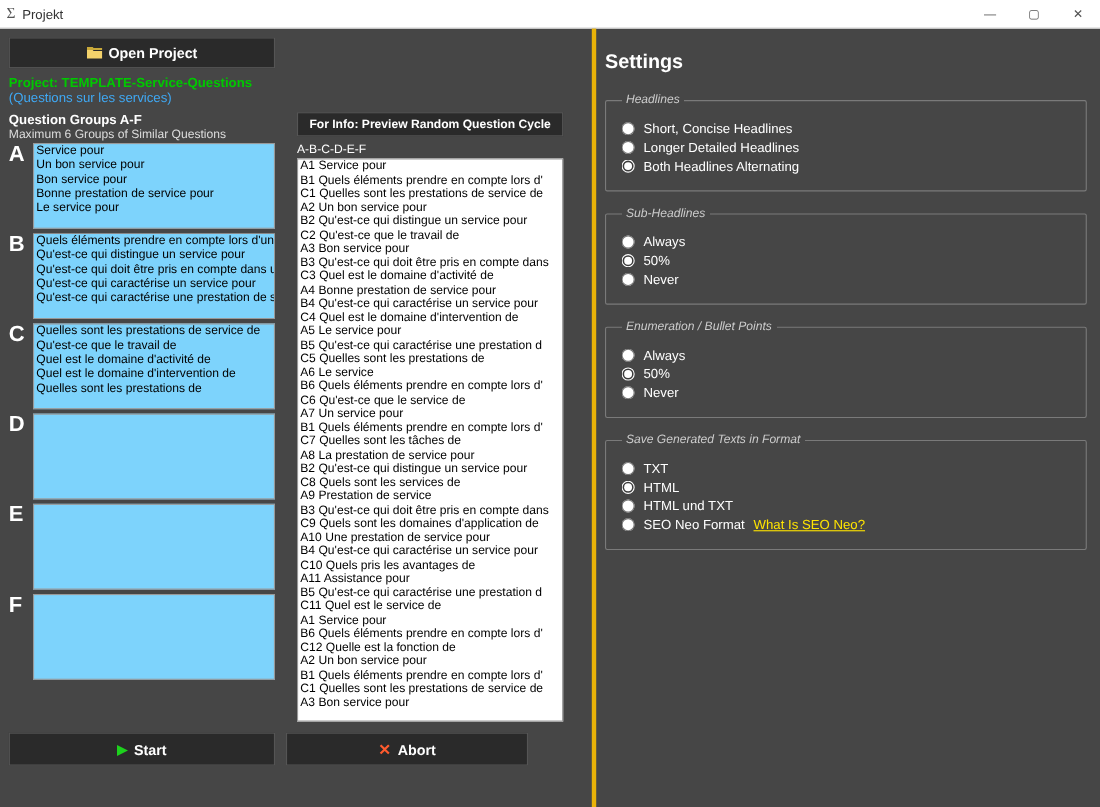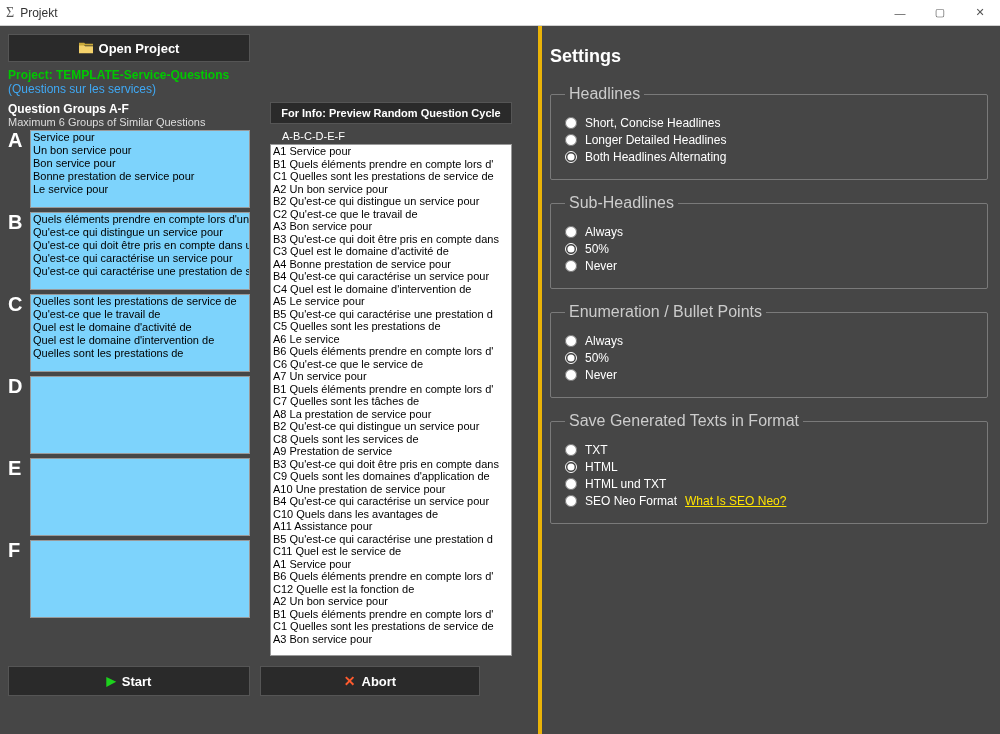--- a/index.html
+++ b/index.html
@@ -26,40 +26,40 @@
 
 .proj-name { color: #00c800; font-size: 12px; margin-top: 6px; font-weight: bold; }
 .proj-sub  { color: #3fa9f5; font-size: 12px; }
 
 .two-col { display: flex; gap: 20px; margin-top: 6px; }
 .col-groups { width: 242px; }
 .col-preview { width: 242px; }
 
 .groups-head { color: #fff; font-size: 12px; font-weight: bold; }
 .groups-sub  { color: #ddd; font-size: 11px; margin-bottom: 2px; }
-.abcdef { color: #fff; font-size: 11px; margin-bottom: 2px; margin-top: 6px; margin-left: 12px; }
+.abcdef { color: #fff; font-size: 11px; margin-bottom: 2px; margin-top: 6px; }
 
 .group-row { display: flex; align-items: flex-start; margin-bottom: 4px; }
 .group-letter { width: 22px; color: #fff; font-size: 20px; font-weight: bold; line-height: 1; padding-top: 0; }
 .group-box { flex: 1; height: 78px; background: #7dd3fc; border: 1px solid #999; font-size: 11px; color: #000; overflow-x: scroll; overflow-y: hidden; white-space: nowrap; position: relative; }
 .group-box .line { padding: 0 2px; line-height: 13px; }
 .group-box::-webkit-scrollbar { height: 14px; }
 .group-box::-webkit-scrollbar-track { background: #eee; border-top: 1px solid #ccc; }
 .group-box::-webkit-scrollbar-thumb { background: #ccc; border: 1px solid #aaa; }
 
 .preview-list { background: #fff; border: 1px solid #999; font-size: 11px; color: #000; height: 512px; overflow-x: scroll; overflow-y: scroll; white-space: nowrap; margin-top: 2px; }
 .preview-list .line { padding: 0 2px; line-height: 12.5px; }
 .preview-list::-webkit-scrollbar { width: 14px; height: 14px; }
 .preview-list::-webkit-scrollbar-track { background: #eee; border: 1px solid #ccc; }
 .preview-list::-webkit-scrollbar-thumb { background: #ccc; border: 1px solid #aaa; }
 
 
 .settings-title { color: #fff; font-size: 18px; font-weight: bold; margin: 12px 0 18px 0; }
 fieldset { border: 1px solid #7a7a7a; border-radius: 2px; margin-bottom: 14px; padding: 10px 14px 12px 14px; }
-legend { color: #ccc; font-size: 16px; padding: 0 4px; }
+legend { color: #ccc; font-size: 11px; padding: 0 4px; font-style: italic; }
 .radio-row { display: flex; align-items: center; gap: 8px; margin: 3px 0; color: #fff; font-size: 12px; }
 .radio-row input[type=radio] { width: 12px; height: 12px; accent-color: #fff; }
 .seo-link { color: #ffe400; text-decoration: underline; font-size: 12px; float: right; }
 
 
 .icon-folder { width: 14px; height: 12px; fill: #f4d26b; }
 .icon-play { color: #1dd11d; font-size: 12px; }
 .icon-x { color: #ff5b2e; font-size: 14px; font-weight: bold; }
 .sigma { font-family: serif; font-size: 14px; color: #555; }
 </style>
@@ -172,21 +172,21 @@
             <div class="line">B1 Quels éléments prendre en compte lors d'</div>
             <div class="line">C7 Quelles sont les tâches de</div>
             <div class="line">A8 La prestation de service pour</div>
             <div class="line">B2 Qu'est-ce qui distingue un service pour</div>
             <div class="line">C8 Quels sont les services de</div>
             <div class="line">A9 Prestation de service</div>
             <div class="line">B3 Qu'est-ce qui doit être pris en compte dans</div>
             <div class="line">C9 Quels sont les domaines d'application de</div>
             <div class="line">A10 Une prestation de service pour</div>
             <div class="line">B4 Qu'est-ce qui caractérise un service pour</div>
-            <div class="line">C10 Quels dans les avantages de</div>
+            <div class="line">C10 Quels pris les avantages de</div>
             <div class="line">A11 Assistance pour</div>
             <div class="line">B5 Qu'est-ce qui caractérise une prestation d</div>
             <div class="line">C11 Quel est le service de</div>
             <div class="line">A1 Service pour</div>
             <div class="line">B6 Quels éléments prendre en compte lors d'</div>
             <div class="line">C12 Quelle est la fonction de</div>
             <div class="line">A2 Un bon service pour</div>
             <div class="line">B1 Quels éléments prendre en compte lors d'</div>
             <div class="line">C1 Quelles sont les prestations de service de</div>
             <div class="line">A3 Bon service pour</div>

